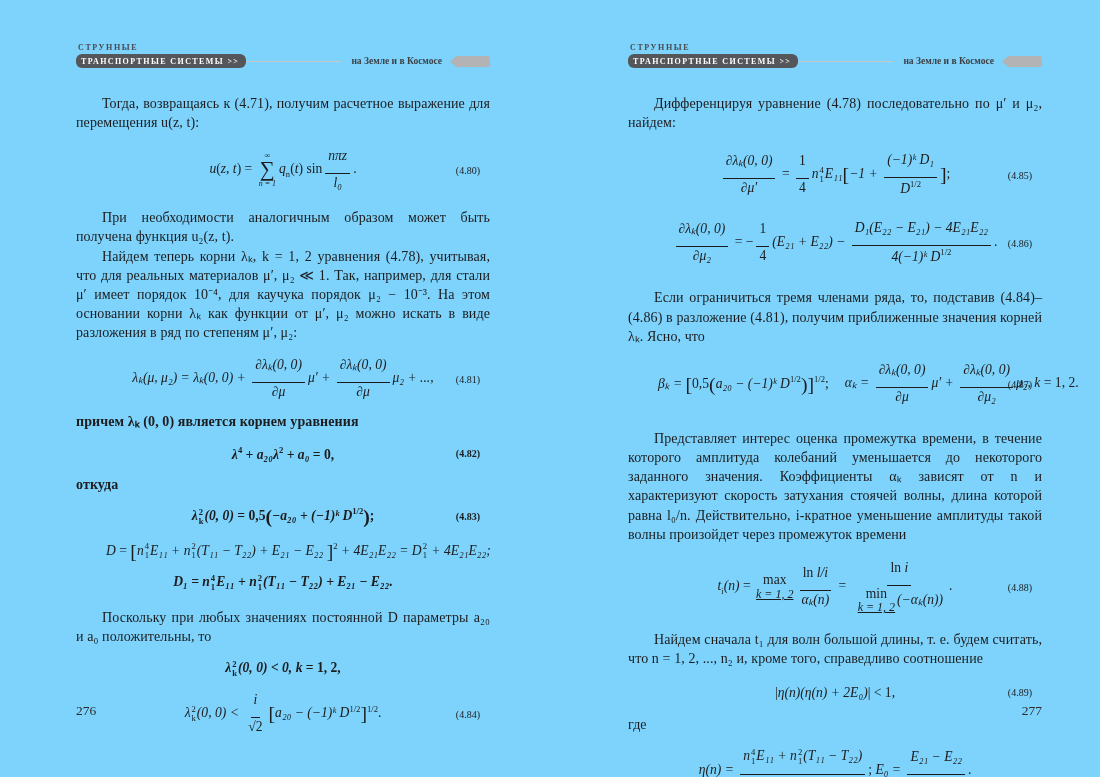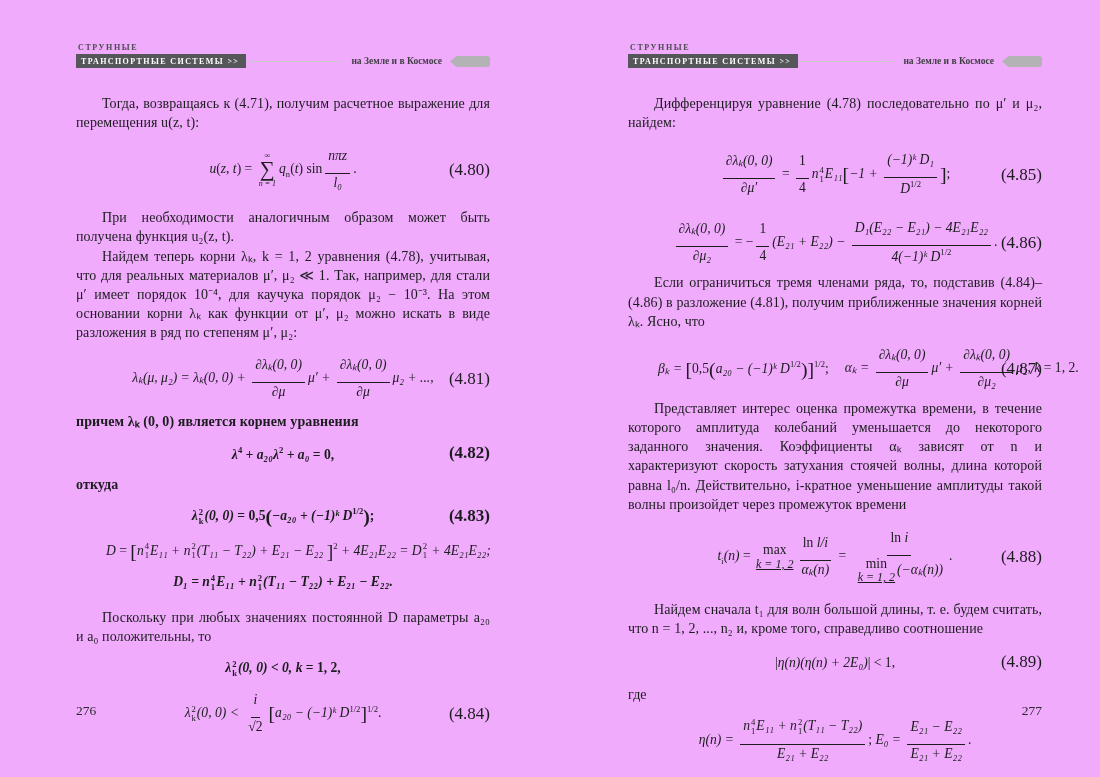--- a/index.html
+++ b/index.html
@@ -1,36 +1,36 @@
 <!DOCTYPE html>
 <html><head>
 <meta charset="utf-8">
 <style>
   * { margin:0; padding:0; box-sizing:border-box; }
   html,body { background:#ffffff; }
   .book {
-    width:1100px; height:777px; background:#f0abfc;
+    width:1100px; height:777px; background:#7dd3fc;
     display:flex; overflow:hidden; position:relative;
     font-family:"Liberation Serif", serif; color:#1c1c1e;
   }
   .page { width:550px; height:777px; position:relative; overflow:hidden; }
   .page-left  { padding:42px 60px 0 76px; }
   .page-right { padding:42px 58px 0 78px; }
 
   
   .hdr { display:flex; align-items:flex-end; margin-bottom:26px; height:26px; }
   .hdr-left { display:flex; flex-direction:column; }
   .hdr-top {
     font-family:"Liberation Serif", serif; font-weight:bold; font-size:8px;
     letter-spacing:1.6px; color:#48494d; padding-left:2px; margin-bottom:2px;
   }
   .hdr-box {
     background:#55565a; color:#ffffff; font-family:"Liberation Serif", serif;
     font-weight:bold; font-size:8px; letter-spacing:1.4px;
-    padding:2.5px 7px 2.5px 5px; white-space:nowrap;
+    padding:2.5px 7px 2.5px 5px; white-space:nowrap;border-radius:6px;
   }
   .hdr-line { flex:1; height:1px; background:#c7c7c9; margin:0 10px 6px 0; }
   .hdr-sub {
     font-family:"Liberation Serif", serif; font-weight:bold; font-size:9.5px;
     color:#3e3f43; white-space:nowrap; margin:0 8px 2px 0;
   }
   .hdr-arrow {
     width:40px; height:11px; background:#b3b3b5; margin-bottom:1px;
     clip-path:polygon(0 50%, 16% 0, 96% 0, 100% 18%, 100% 82%, 96% 100%, 16% 100%);
   }
@@ -42,22 +42,22 @@
   }
   .indent { text-indent:26px; }
 
   
   .formula-row { position:relative; text-align:center; padding:0 30px; }
   .f-body {
     display:inline-block; font-family:"Liberation Serif", serif;
     font-size:13.6px; font-style:normal; white-space:nowrap; vertical-align:middle;
   }
   .f-tag {
-    position:absolute; right:0; top:50%; transform:translateY(-50%);
-    font-style:normal; font-size:17px; color:#1c1c1e;
+    position:absolute; right:10px; top:50%; transform:translateY(-50%);
+    font-style:normal; font-size:10px; color:#1c1c1e;
   }
   .f-stack { display:flex; flex-direction:row; align-items:center; gap:16px; width:100%; }
   .mx { font-style:italic; }
   .mr { font-style:normal; }
   .f-body sup, .f-body sub { font-size:8.6px; font-style:inherit; }
   .f-body sup.ms { font-style:normal; }
   .frac {
     display:inline-flex; flex-direction:column; align-items:center;
     vertical-align:middle; margin:0 3px; line-height:1.25;
   }
@@ -78,21 +78,21 @@
   .supsub {
     display:inline-flex; flex-direction:column; align-items:flex-start;
     vertical-align:middle; font-size:8.6px; line-height:1.05; margin:0 1px;
     font-style:normal;
   }
   .bigbr { font-style:normal; font-size:1.45em; vertical-align:middle; line-height:1; }
 
   .page-number { position:absolute; bottom:58px; font-size:13.5px; color:#2a2a2c; }
   .pn-left  { left:76px; }
   .pn-right { right:58px; } .mt12 { margin-top:12px;font-weight:bold; }
-  .mt14 { margin-top:14px; } .mt16 { margin-top:16px; } .mt18 { margin-top:8px; }
+  .mt14 { margin-top:14px; } .mt16 { margin-top:16px; } .mt18 { margin-top:23px; }
   .mt20 { margin-top:20px; } .mt22 { margin-top:22px; }
 </style>
 </head>
 <body>
 
 <div class="book">
 
   <div class="page page-left">
     <div class="hdr">
       <div class="hdr-left">

